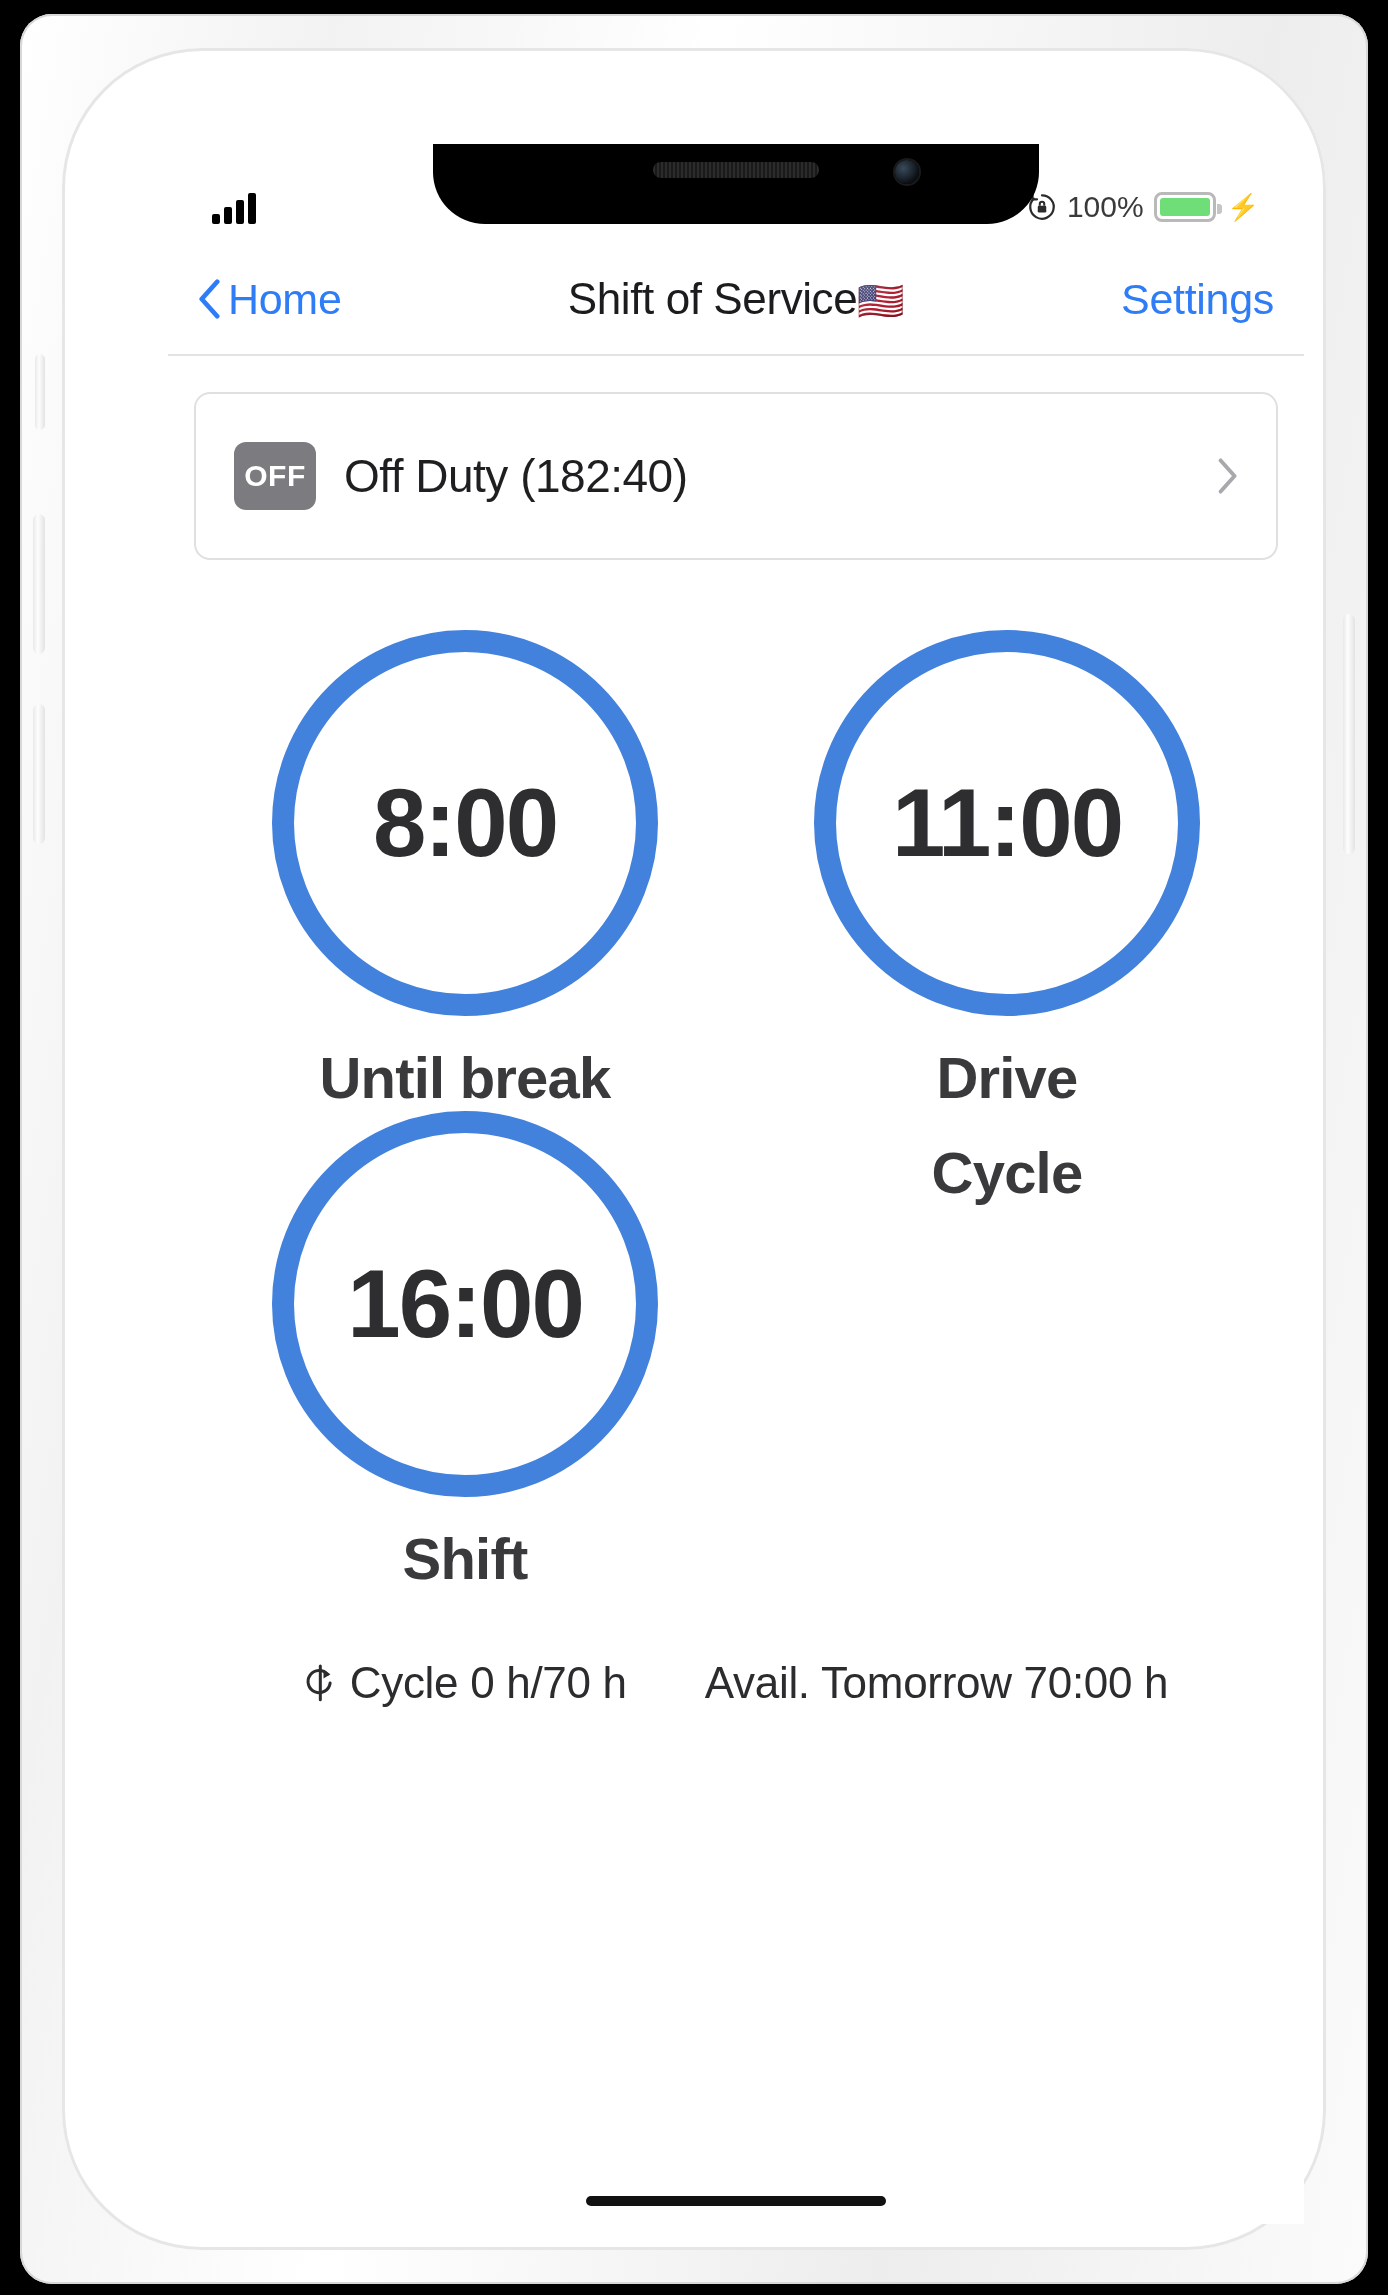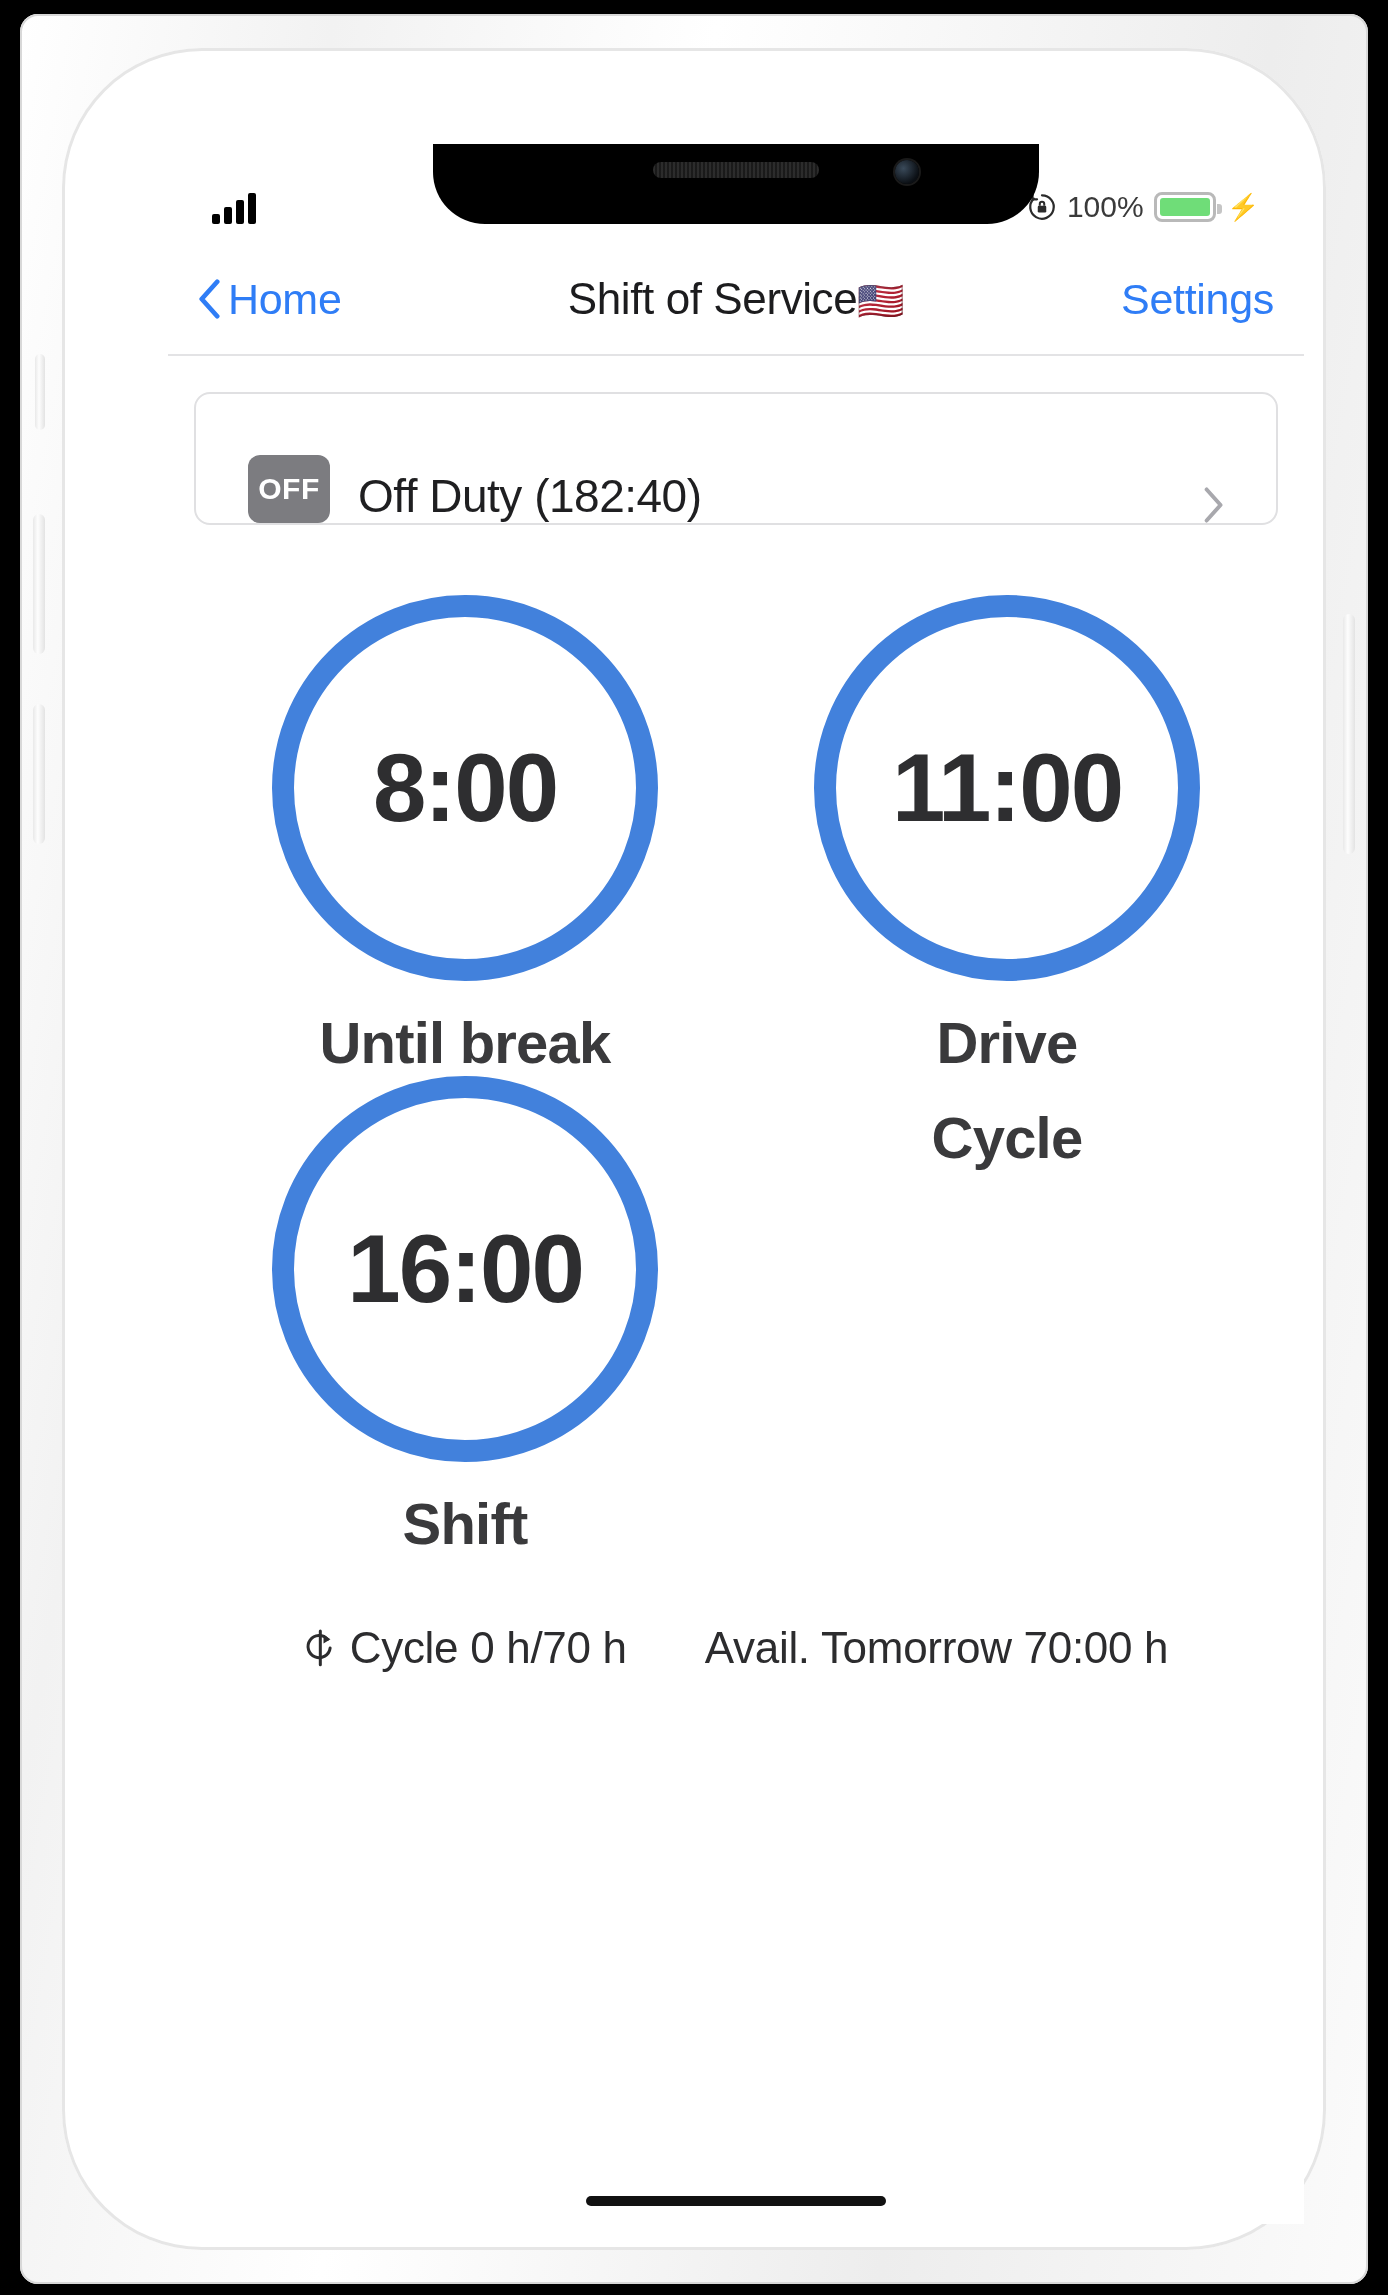--- a/index.html
+++ b/index.html
@@ -11,21 +11,21 @@
     overflow: hidden;
   }
 
   
   #phone-frame {
     position: absolute;
     left: 20px;
     top: 14px;
     width: 1348px;
     height: 2270px;
-    border-radius: 18px;
+    border-radius: 32px;
     background: linear-gradient(100deg, #ffffff 0%, #f2f2f2 18%, #ffffff 40%, #ededed 72%, #fbfbfb 100%);
     box-shadow: 0 0 0 2px #d8d8d8 inset;
   }
   #phone-inner-bezel {
     position: absolute;
     left: 42px;
     top: 34px;
     width: 1264px;
     height: 2202px;
     border-radius: 140px;
@@ -198,27 +198,27 @@
     position: absolute;
     top: 214px;
     left: 0; right: 0; bottom: 0;
     background: #ffffff;
     padding: 0 26px;
   }
 
   
   #duty-card {
     margin-top: 34px;
-    height: 133px;
+    height: 168px;
     border: 2px solid #e0e0e2;
     border-radius: 16px;
     background: #fff;
     display: flex;
-    align-items: flex-end;
-    padding: 0 52px;
+    align-items: center;
+    padding: 0 38px;
     cursor: pointer;
   }
   #duty-badge {
     width: 82px; height: 68px;
     background: #7c7c80;
     border-radius: 12px;
     color: #ffffff;
     font-size: 30px;
     font-weight: bold;
     display: flex;

